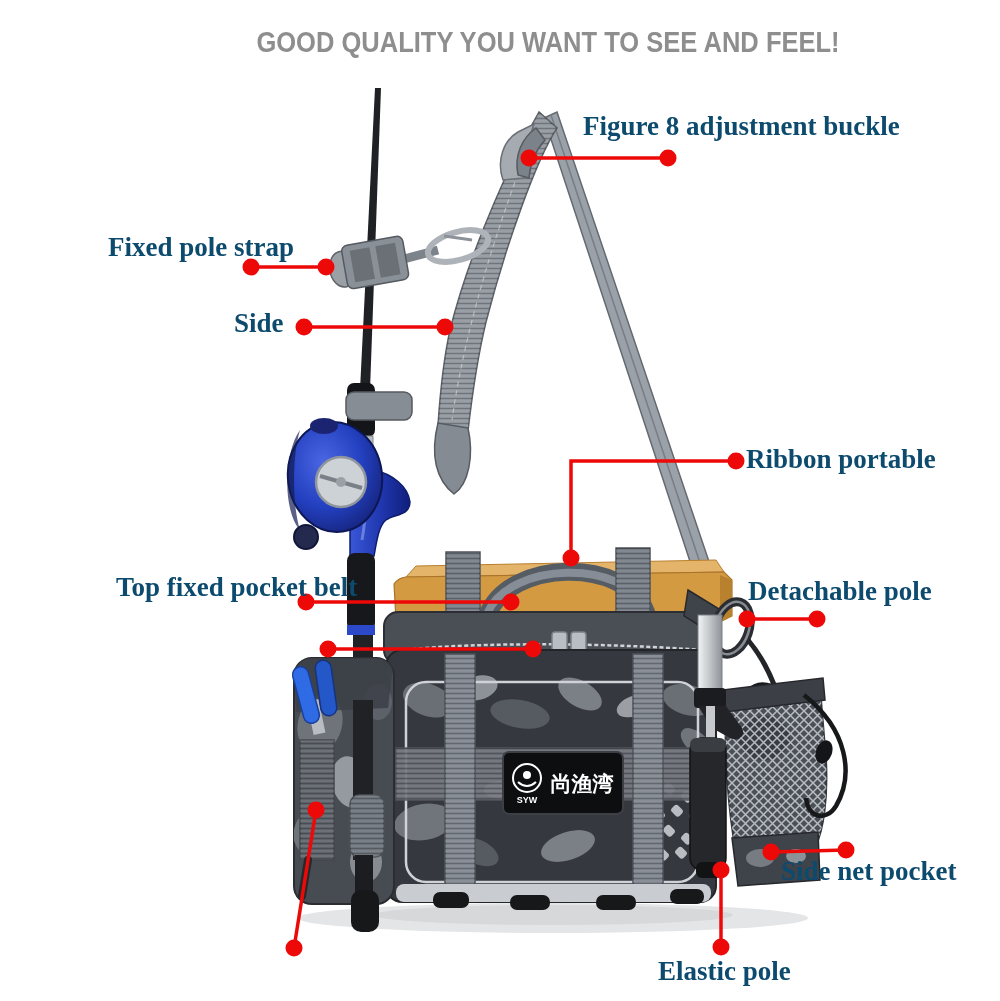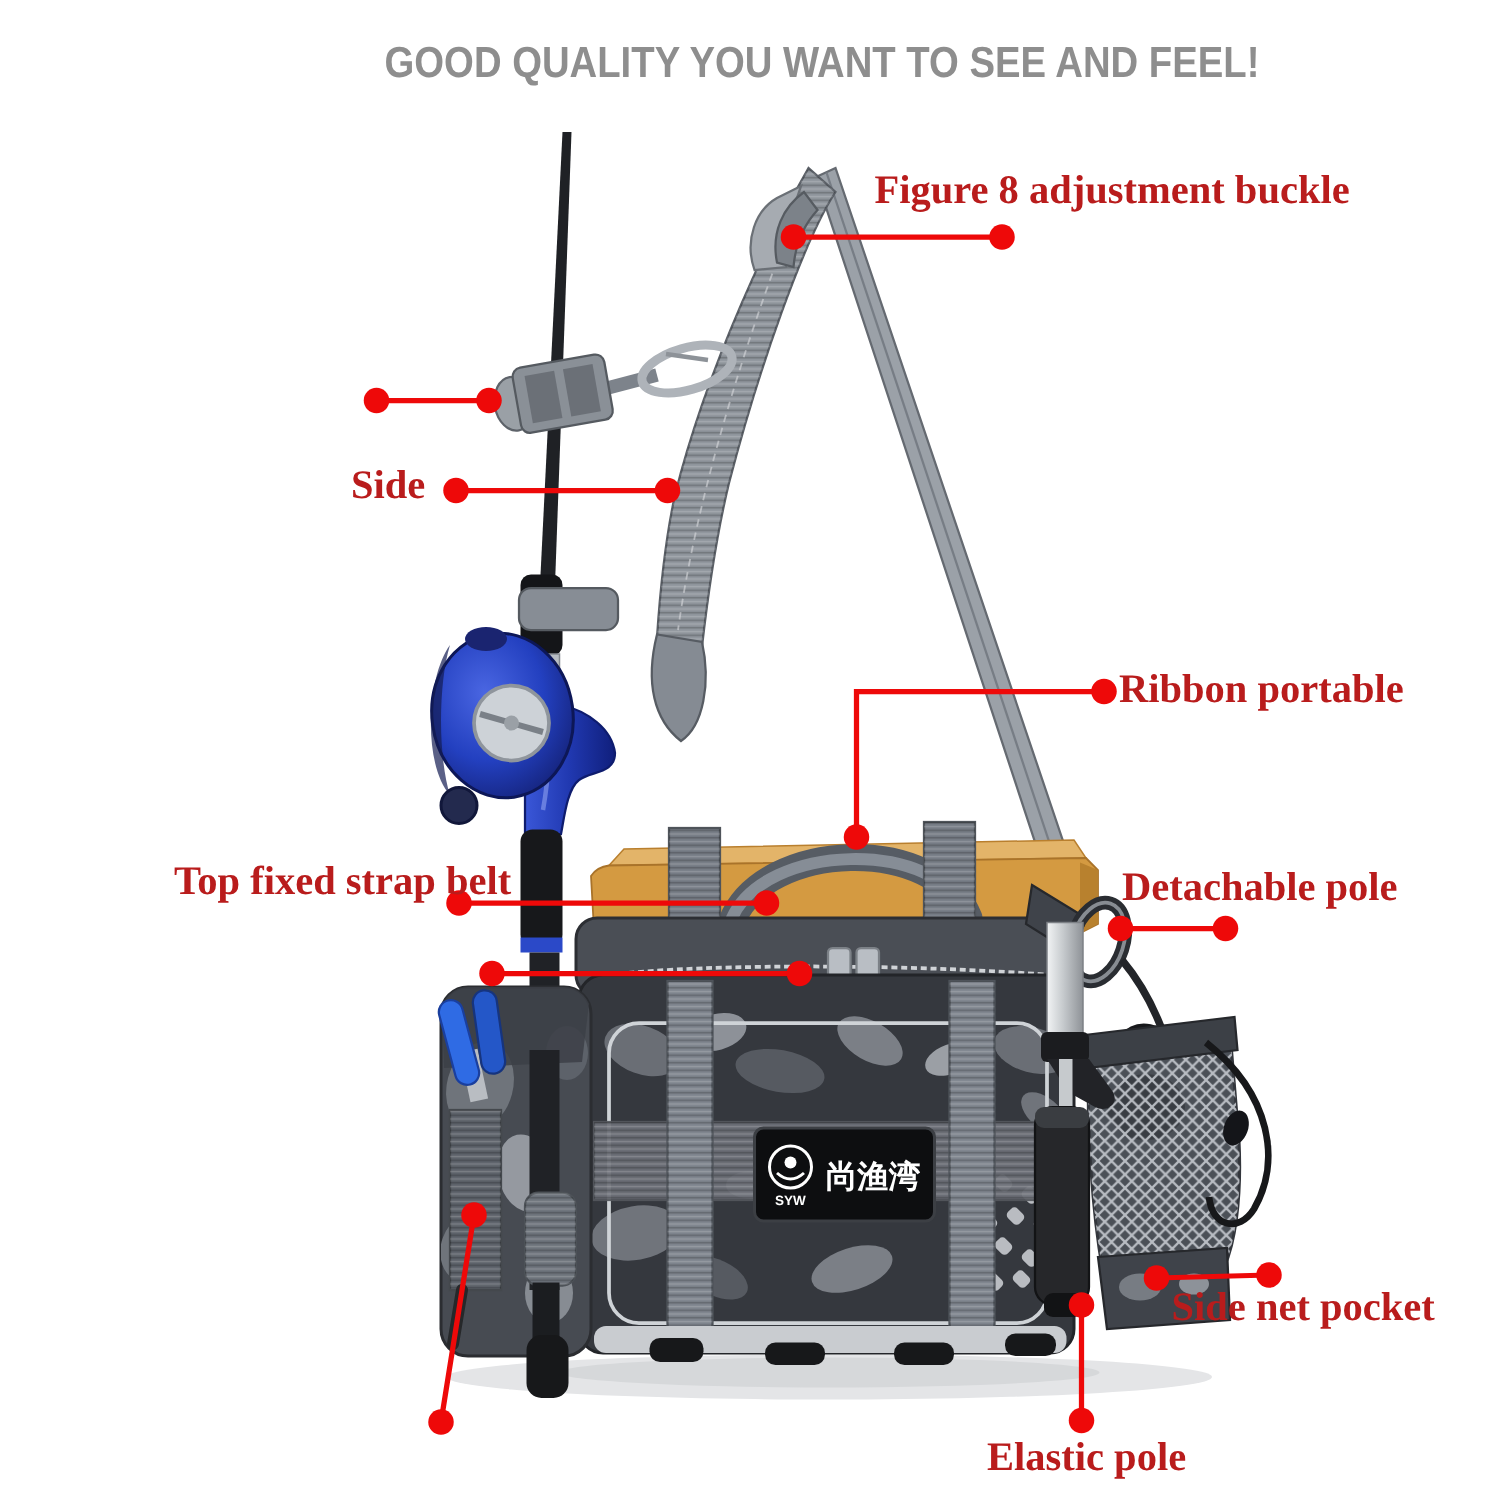--- a/index.html
+++ b/index.html
@@ -3,21 +3,21 @@
 <meta charset="utf-8">
 <style>
   html,body{margin:0;padding:0;background:#ffffff;}
   #stage{position:relative;width:1000px;height:1001px;background:#ffffff;overflow:hidden;
          font-family:"Liberation Serif","DejaVu Serif",serif;margin-left:48px;}
   #art{position:absolute;left:0;top:0;}
   .title{position:absolute;left:0;top:26px;width:1000px;text-align:center;
          font-family:"Liberation Sans","DejaVu Sans",sans-serif;
          font-size:29px;font-weight:700;color:#8e8e8e;letter-spacing:0px;
          transform:scaleX(.88);transform-origin:50% 50%;white-space:nowrap;}
-  .callout-label{position:absolute;font-weight:bold;font-size:27px;color:#b91c1c;
+  .callout-label{position:absolute;font-weight:bold;font-size:27px;color:#0c4a6e;
          line-height:1.15;white-space:nowrap;}
   .cl-0{left:535px;top:111px;}
   .cl-1{left:60px;top:232px;}
   .cl-2{left:186px;top:308px;}
   .cl-3{left:698px;top:444px;}
   .cl-4{left:68px;top:572px;}
   .cl-5{left:700px;top:576px;}
   .cl-6{left:106px;top:631px;}
   .cl-7{left:733px;top:856px;}
   .cl-8{left:184px;top:956px;}
@@ -322,20 +322,21 @@
         </g>
       <g>
           <line x1="673" y1="870" x2="673" y2="947"></line>
           <circle cx="673" cy="870" r="8.5" stroke="none"></circle>
           <circle cx="673" cy="947" r="8.5" stroke="none"></circle>
         </g>
     </g>
   </svg>
 
   <div class="callout-label cl-0">Figure 8 adjustment buckle</div>
+  <div class="callout-label cl-1">Fixed pole strap</div>
   <div class="callout-label cl-2">Side</div>
   <div class="callout-label cl-3">Ribbon portable</div>
-  <div class="callout-label cl-4">Top fixed strap belt</div>
+  <div class="callout-label cl-4">Top fixed pocket belt</div>
   <div class="callout-label cl-5">Detachable pole</div>
   <div class="callout-label cl-7">Side net pocket</div>
   <div class="callout-label cl-9">Elastic pole</div>
 
 </div>
 
 </body></html>

